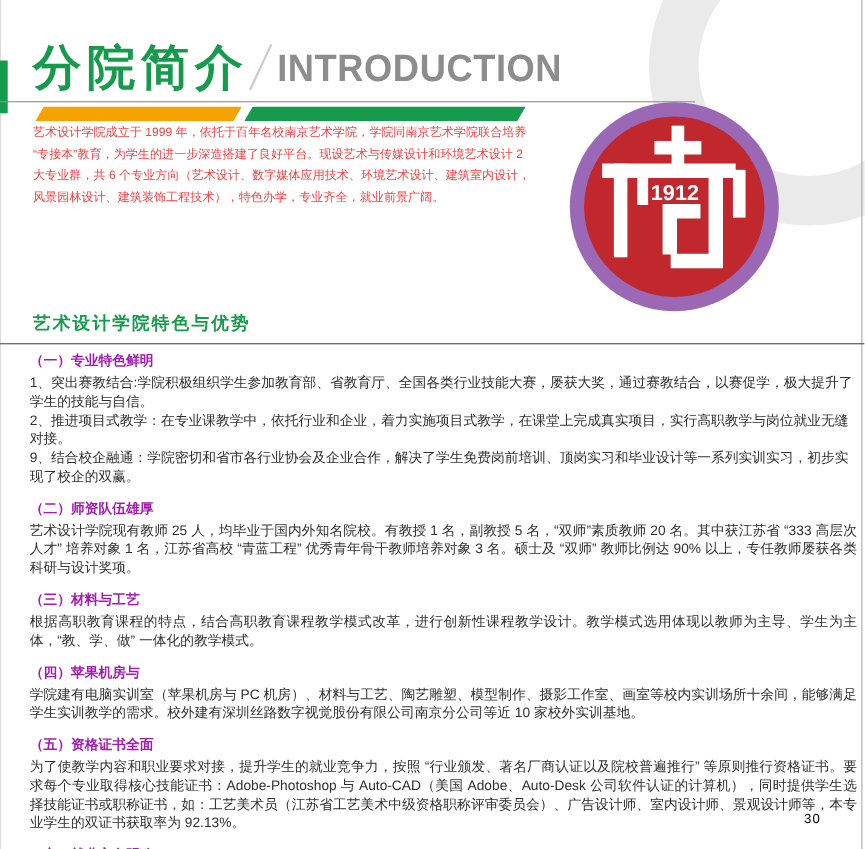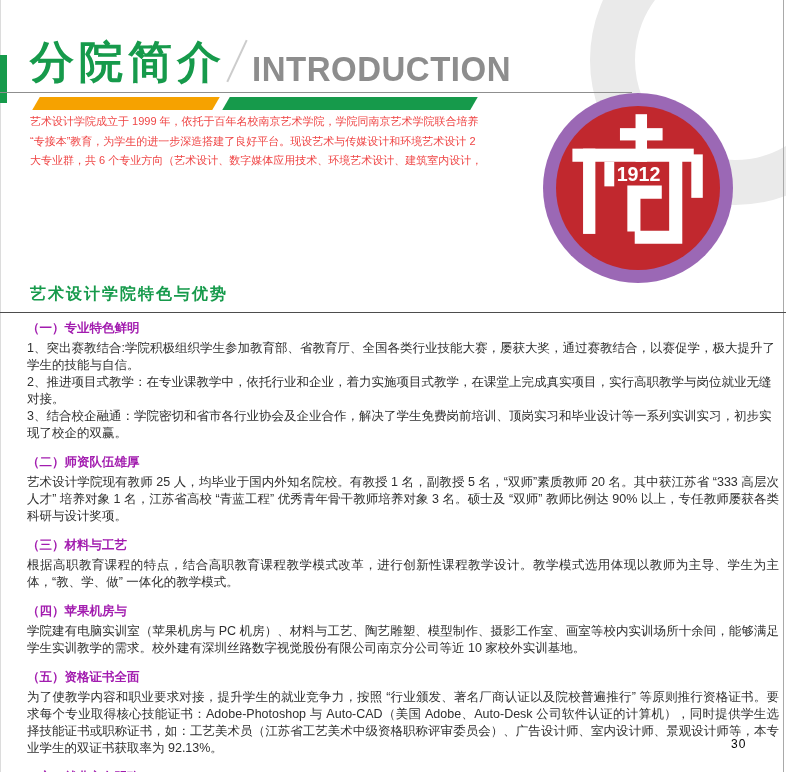--- a/index.html
+++ b/index.html
@@ -16,34 +16,34 @@
   body{background:#fff;font-family:"Liberation Sans","DejaVu Sans",sans-serif;}
   .page{position:relative;width:786px;height:772px;background:#fff;overflow:hidden;}
 
   .edge-left{position:absolute;left:0;top:0;width:1px;height:100%;background:#dcdcdc;}
   .edge-right{position:absolute;left:783px;top:0;width:1px;height:100%;background:#a9a9a9;}
 
   .bg-ring{position:absolute;left:0;top:0;width:786px;height:772px;pointer-events:none;}
 
   .accent-bar{position:absolute;left:0;top:55px;width:7px;height:48px;background:var(--green);}
 
-  .masthead{position:absolute;left:30px;top:38px;display:flex;align-items:flex-end;}
+  .masthead{position:absolute;left:30px;top:38px;display:flex;align-items:center;}
   .title-cn{font-size:44px;line-height:1.08;font-weight:bold;color:var(--green);letter-spacing:5px;}
   .slash{width:2px;height:46px;background:#cccccc;transform:rotate(25deg);margin:0 14px 2px 10px;}
   .title-en{font-size:33px;line-height:1;font-weight:bold;color:var(--gray-en);letter-spacing:0.5px;transform:scaleY(1.05);transform-origin:bottom;}
 
   .header-rule{position:absolute;left:0;top:92px;width:632px;height:1px;background:#8f8f8f;}
   .bar{position:absolute;top:97px;height:13px;}
   .bar-orange{left:36px;width:180px;background:var(--orange);transform:skewX(-30deg);}
   .bar-green{left:226px;width:248px;background:var(--green);transform:skewX(-30deg);}
 
   .intro{position:absolute;left:30px;top:112px;width:515px;font-size:11px;line-height:19.5px;color:#ef4444;}
   .intro div{white-space:nowrap;}
 
-  .logo{position:absolute;left:543px;top:93px;width:190px;height:190px;border-radius:50%;background:var(--purple);}
+  .logo{position:absolute;left:518px;top:93px;width:190px;height:190px;border-radius:50%;background:var(--purple);}
   .logo-red{position:absolute;left:13px;top:13px;right:13px;bottom:13px;border-radius:50%;background:var(--red);}
   .logo-red svg{position:absolute;left:0;top:0;width:100%;height:100%;}
   .logo-year{font-family:"DejaVu Sans Mono","Liberation Mono",monospace;font-weight:bold;letter-spacing:1px;}
 
   .section-title{position:absolute;left:30px;top:284px;font-size:16px;font-weight:bold;color:var(--green);letter-spacing:2px;}
   .section-rule{position:absolute;left:0;top:312px;width:786px;height:1px;background:var(--rule);}
 
   .features{position:absolute;left:27px;top:320px;width:752px;color:var(--ink);}
   .feature{margin-bottom:12px;}
   .feature h3{font-size:12.5px;font-weight:600;line-height:17px;margin-bottom:3px;color:#a21caf;}
@@ -73,20 +73,21 @@
   </div>
 
   <div class="header-rule"></div>
   <div class="bar bar-orange"></div>
   <div class="bar bar-green"></div>
 
   <div class="intro">
     <div>艺术设计学院成立于 1999 年，依托于百年名校南京艺术学院，学院同南京艺术学院联合培养</div>
     <div>“专接本”教育，为学生的进一步深造搭建了良好平台。现设艺术与传媒设计和环境艺术设计 2</div>
     <div>大专业群，共 6 个专业方向（艺术设计、数字媒体应用技术、环境艺术设计、建筑室内设计，</div>
+    <div>风景园林设计、建筑装饰工程技术），特色办学，专业齐全，就业前景广阔。</div>
   </div>
 
   <div class="logo">
     <div class="logo-red">
       <svg viewBox="0 0 100 100" aria-hidden="true">
 
         <rect x="48.5" y="5" width="7" height="29" fill="#fff"></rect>
         <rect x="39" y="13.5" width="26" height="7.5" fill="#fff"></rect>
 
         <rect x="10" y="26" width="74" height="8" fill="#fff"></rect>
@@ -108,21 +109,21 @@
 
   <div class="section-title">艺术设计学院特色与优势</div>
   <div class="section-rule"></div>
 
   <div class="features">
 
     <div class="feature">
       <h3>（一）专业特色鲜明</h3>
       <div class="line">1、突出赛教结合:学院积极组织学生参加教育部、省教育厅、全国各类行业技能大赛，屡获大奖，通过赛教结合，以赛促学，极大提升了学生的技能与自信。</div>
       <div class="line">2、推进项目式教学：在专业课教学中，依托行业和企业，着力实施项目式教学，在课堂上完成真实项目，实行高职教学与岗位就业无缝对接。</div>
-      <div class="line">3、结合校企融通：学院密切和省市各行业协会及企业合作，解决了学生免费岗前培训、顶岗实习和毕业设计等一系列实训实习，初步实现了校企的双赢。</div>
+      <div class="line">9、结合校企融通：学院密切和省市各行业协会及企业合作，解决了学生免费岗前培训、顶岗实习和毕业设计等一系列实训实习，初步实现了校企的双赢。</div>
     </div>
 
     <div class="feature">
       <h3>（二）师资队伍雄厚</h3>
       <div class="body">艺术设计学院现有教师 25 人，均毕业于国内外知名院校。有教授 1 名，副教授 5 名，“双师”素质教师 20 名。其中获江苏省 “333 高层次人才” 培养对象 1 名，江苏省高校 “青蓝工程” 优秀青年骨干教师培养对象 3 名。硕士及 “双师” 教师比例达 90% 以上，专任教师屡获各类科研与设计奖项。</div>
     </div>
 
     <div class="feature">
       <h3>（三）材料与工艺</h3>
       <div class="body">根据高职教育课程的特点，结合高职教育课程教学模式改革，进行创新性课程教学设计。教学模式选用体现以教师为主导、学生为主体，“教、学、做” 一体化的教学模式。</div>

